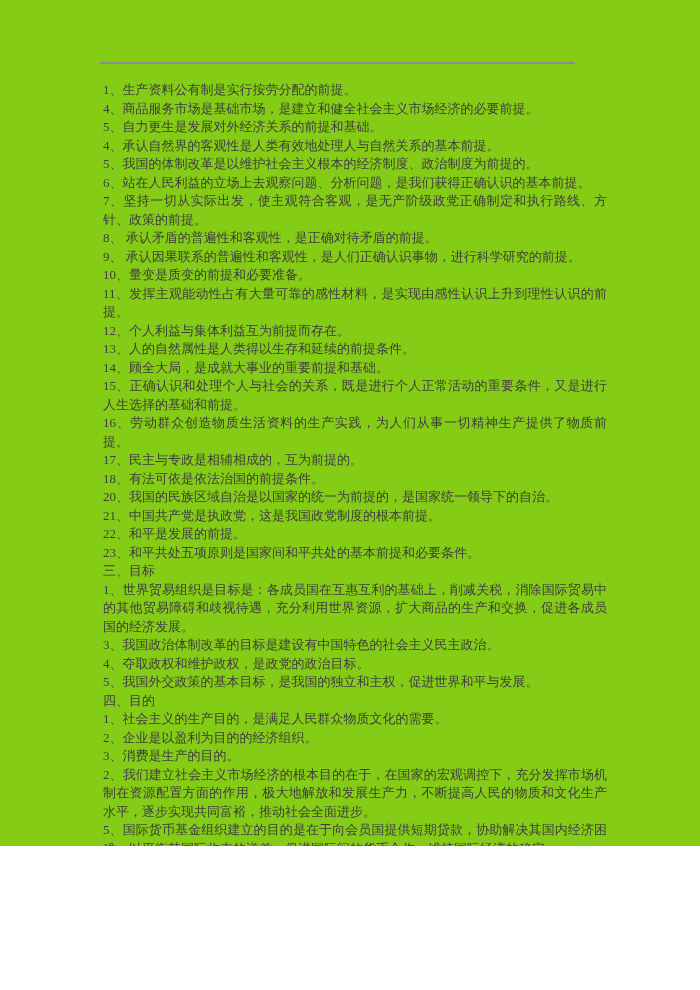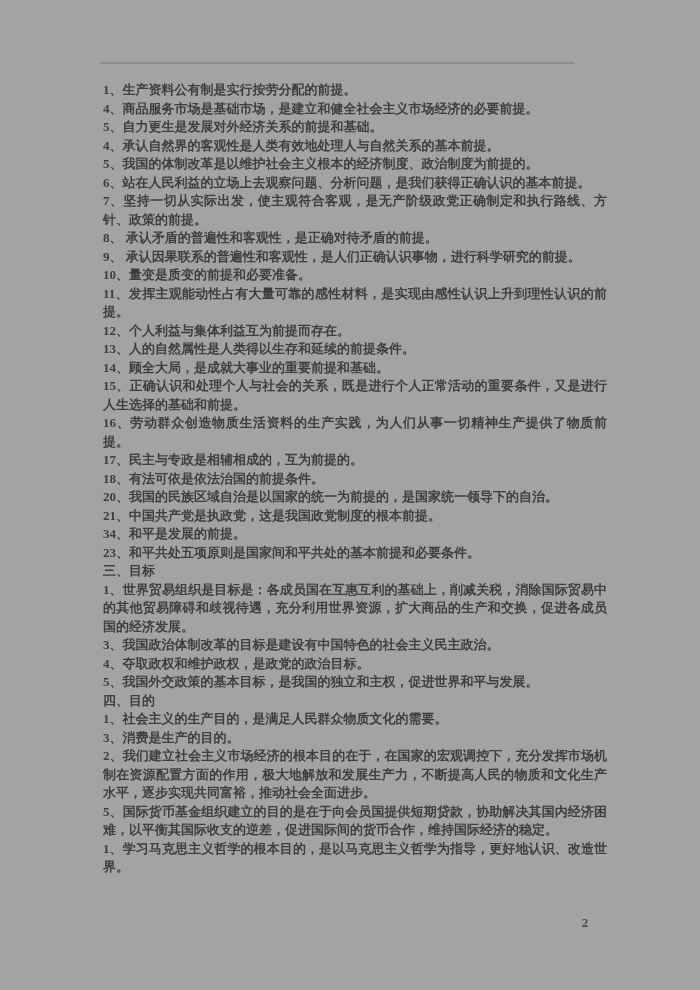--- a/index.html
+++ b/index.html
@@ -4,24 +4,23 @@
 <style>
   html, body {
     margin: 0;
     padding: 0;
     background: #ffffff;
     font-family: "Liberation Serif", serif;
   }
   .page {
     position: relative;
     width: 700px;
-    height: 990px;
-    background: #a3a3a3;
+    height: 846px;
+    background: #84cc16;
     overflow: hidden;
-    font-weight: bold;
   }
   .header-rule {
     position: absolute;
     left: 100px;
     top: 62px;
     width: 475px;
     height: 2px;
     background: #8c8c8c;
   }
   .content {
@@ -68,28 +67,29 @@
       <p class="para">11、发挥主观能动性占有大量可靠的感性材料，是实现由感性认识上升到理性认识的前提。</p>
       <p class="para">12、个人利益与集体利益互为前提而存在。</p>
       <p class="para">13、人的自然属性是人类得以生存和延续的前提条件。</p>
       <p class="para">14、顾全大局，是成就大事业的重要前提和基础。</p>
       <p class="para">15、正确认识和处理个人与社会的关系，既是进行个人正常活动的重要条件，又是进行人生选择的基础和前提。</p>
       <p class="para">16、劳动群众创造物质生活资料的生产实践，为人们从事一切精神生产提供了物质前提。</p>
       <p class="para">17、民主与专政是相辅相成的，互为前提的。</p>
       <p class="para">18、有法可依是依法治国的前提条件。</p>
       <p class="para">20、我国的民族区域自治是以国家的统一为前提的，是国家统一领导下的自治。</p>
       <p class="para">21、中国共产党是执政党，这是我国政党制度的根本前提。</p>
-      <p class="para">34、和平是发展的前提。</p>
+      <p class="para">22、和平是发展的前提。</p>
       <p class="para">23、和平共处五项原则是国家间和平共处的基本前提和必要条件。</p>
       <p class="para">三、目标</p>
       <p class="para">1、世界贸易组织是目标是：各成员国在互惠互利的基础上，削减关税，消除国际贸易中的其他贸易障碍和歧视待遇，充分利用世界资源，扩大商品的生产和交换，促进各成员国的经济发展。</p>
       <p class="para">3、我国政治体制改革的目标是建设有中国特色的社会主义民主政治。</p>
       <p class="para">4、夺取政权和维护政权，是政党的政治目标。</p>
       <p class="para">5、我国外交政策的基本目标，是我国的独立和主权，促进世界和平与发展。</p>
       <p class="para">四、目的</p>
       <p class="para">1、社会主义的生产目的，是满足人民群众物质文化的需要。</p>
+      <p class="para">2、企业是以盈利为目的的经济组织。</p>
       <p class="para">3、消费是生产的目的。</p>
       <p class="para">2、我们建立社会主义市场经济的根本目的在于，在国家的宏观调控下，充分发挥市场机制在资源配置方面的作用，极大地解放和发展生产力，不断提高人民的物质和文化生产水平，逐步实现共同富裕，推动社会全面进步。</p>
       <p class="para">5、国际货币基金组织建立的目的是在于向会员国提供短期贷款，协助解决其国内经济困难，以平衡其国际收支的逆差，促进国际间的货币合作，维持国际经济的稳定。</p>
       <p class="para">1、学习马克思主义哲学的根本目的，是以马克思主义哲学为指导，更好地认识、改造世界。</p>
     </div>
   <div class="page-number">2</div>
 </div>
 
 </body></html>

